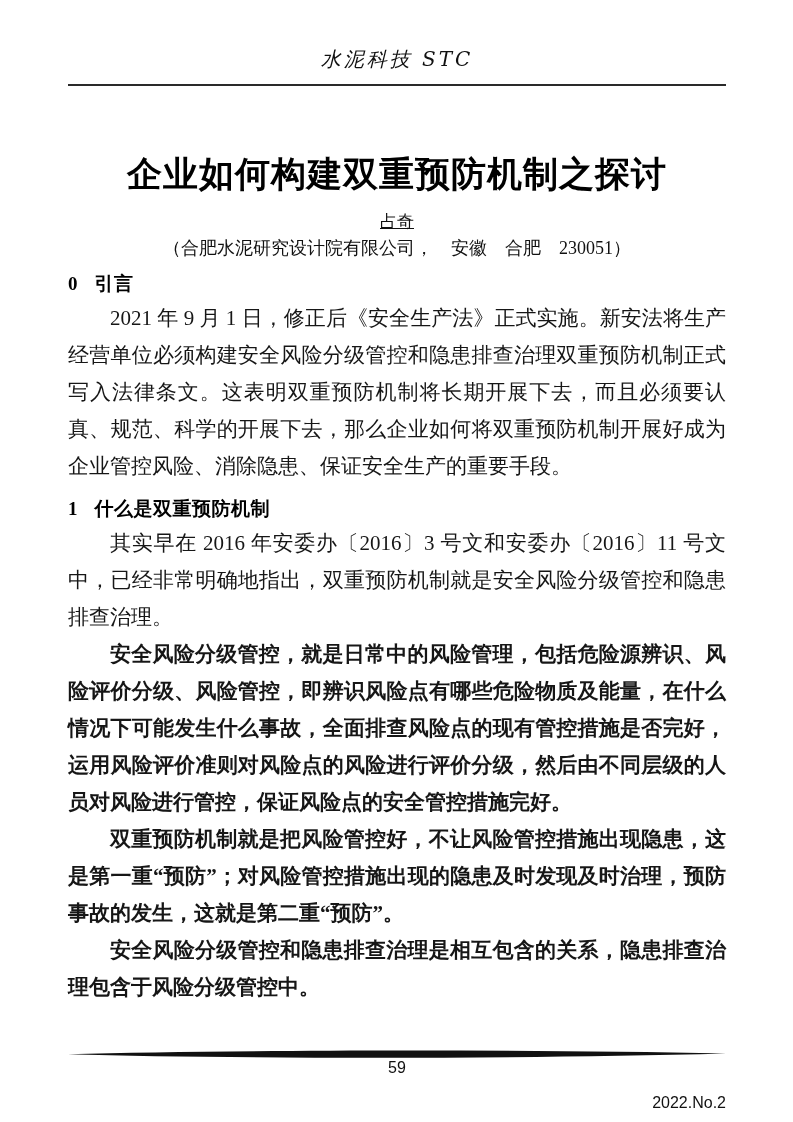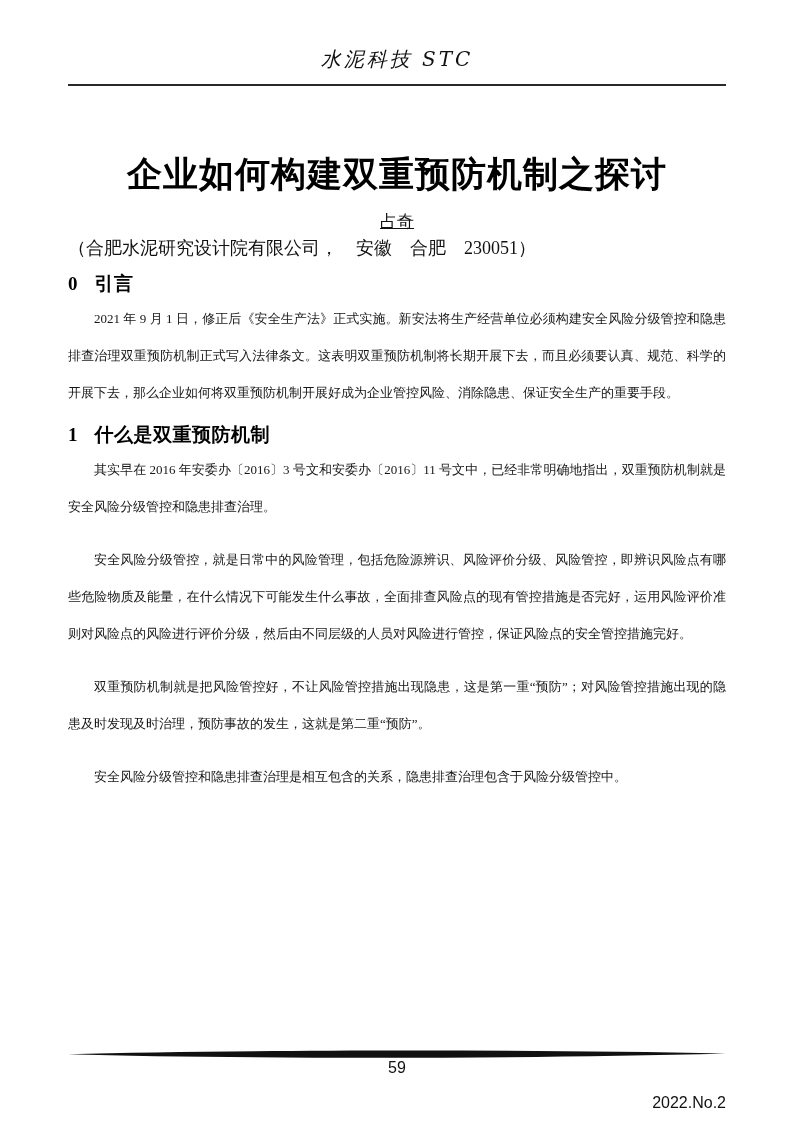--- a/index.html
+++ b/index.html
@@ -44,20 +44,21 @@
   }
   .article-author {
     margin-top: 13px;
     text-align: center;
     font-size: 17px;
     color: #111;
     text-decoration: underline;
   }
   .article-affiliation {
     margin-top: 3px;
+    text-align: center;
     font-size: 18px;
     color: #111;
   }
 
   
   .section-heading {
     margin-top: 11px;
     margin-bottom: 3px;
     font-size: 19px;
     font-weight: 700;
@@ -66,27 +67,27 @@
   .section-heading .sec-no {
     font-family: "Liberation Serif", serif;
     margin-right: 0.9em;
   }
   .section-heading .sec-title {
     font-family: "Liberation Sans", "DejaVu Sans", sans-serif;
     letter-spacing: 0.5px;
   }
   .body-par {
     margin: 0;
-    font-size: 13px;
+    font-size: 21px;
     line-height: 37px;
     text-align: justify;
     text-indent: 2em;
     color: #161616;
   }
-  .body-par + .body-par { margin-top: 16px; }
+  .body-par + .body-par { margin-top: 0; font-weight: bold; }
 
   
   .page-footer {
     position: absolute;
     left: 68px;
     right: 67px;
     top: 1050px;
   }
   .footer-bar { display: block; width: 100%; height: 8px; }
   .footer-row {

